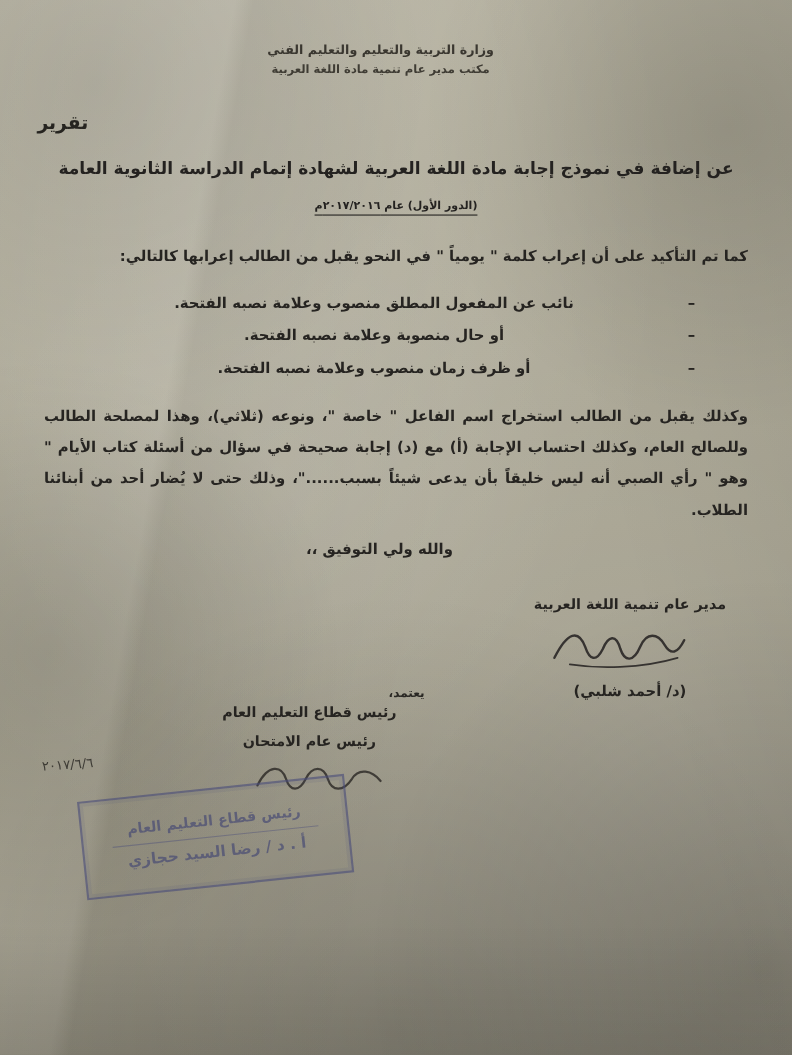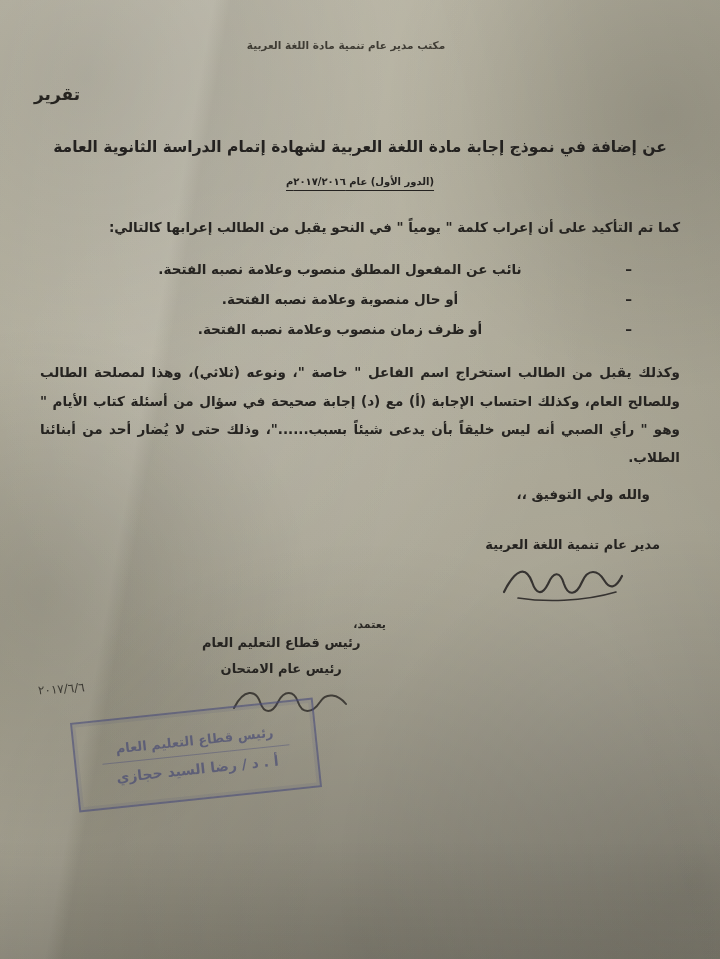--- a/index.html
+++ b/index.html
@@ -84,21 +84,21 @@
     color: #262420;
     margin: 28px 0 0 0;
     padding-right: 16px;
   }
 
   .subtitle {
     text-align: center;
     font-size: 15.5px;
     font-weight: 700;
     color: #242220;
-    margin: 30px 0 0 0;
+    margin: 18px 0 0 0;
     line-height: 1.8;
   }
   .subtitle-2 {
     text-align: center;
     font-size: 10px;
     font-weight: 700;
     color: #242220;
     margin: 14px 0 0 0;
     text-decoration: underline;
     text-underline-offset: 5px;
@@ -136,21 +136,21 @@
     position: relative;
   }
   ul.bullets li .dash {
     position: absolute;
     right: 8px;
     top: 0;
   }
 
   .closing {
     margin-top: 12px;
-    text-align: right;
+    text-align: center;
     font-size: 13.5px;
     font-weight: 700;
     color: #262421;
     padding-right: 30px;
   }
 
   
   .sig-area {
     margin-top: 30px;
     position: relative;
@@ -266,20 +266,21 @@
     pointer-events: none;
   }
 </style>
 </head>
 <body>
 
 <div id="page">
   <div class="content">
 
     <div class="letterhead">
+      <div class="lh-line1">وزارة التربية والتعليم والتعليم الفني</div>
       <div class="lh-line2">مكتب مدير عام تنمية مادة اللغة العربية</div>
     </div>
 
     <div class="doc-title">تقرير</div>
 
     <div class="subtitle">عن إضافة في نموذج إجابة مادة اللغة العربية لشهادة إتمام الدراسة الثانوية العامة</div>
     <div class="subtitle-2">(الدور الأول) عام ٢٠١٧/٢٠١٦م</div>
 
     <div class="body-block">
       <p class="para">كما تم التأكيد على أن إعراب كلمة " يومياً " في النحو يقبل من الطالب إعرابها كالتالي:</p>
@@ -292,20 +293,21 @@
 
       <p class="para">وكذلك يقبل من الطالب استخراج اسم الفاعل " خاصة "، ونوعه (ثلاثي)، وهذا لمصلحة الطالب وللصالح العام، وكذلك احتساب الإجابة (أ) مع (د) إجابة صحيحة في سؤال من أسئلة كتاب الأيام " وهو " رأي الصبي أنه ليس خليقاً بأن يدعى شيئاً بسبب......"، وذلك حتى لا يُضار أحد من أبنائنا الطلاب.</p>
 
       <div class="closing">والله ولي التوفيق ،،</div>
     </div>
 
     <div class="sig-area">
 
       <div class="sig-right">
         <div>مدير عام تنمية اللغة العربية</div>
+        <div class="sig-name">(د/ أحمد شلبي)</div>
       </div>
 
       <svg class="signature-scribble" viewBox="0 0 130 48" aria-hidden="true">
         <path d="M6 34 C18 10, 28 8, 34 24 C38 36, 44 38, 50 26 C55 14, 62 12, 66 26 C70 38, 78 38, 84 24 C90 10, 100 12, 106 22 C112 32, 118 30, 124 18" fill="none" stroke="#232020" stroke-width="2.2" stroke-linecap="round"></path>
         <path d="M20 40 C46 44, 84 44, 118 34" fill="none" stroke="#232020" stroke-width="1.6" stroke-linecap="round"></path>
       </svg>
 
       <div class="approve-word">يعتمد،</div>
 
       <div class="sig-left">

